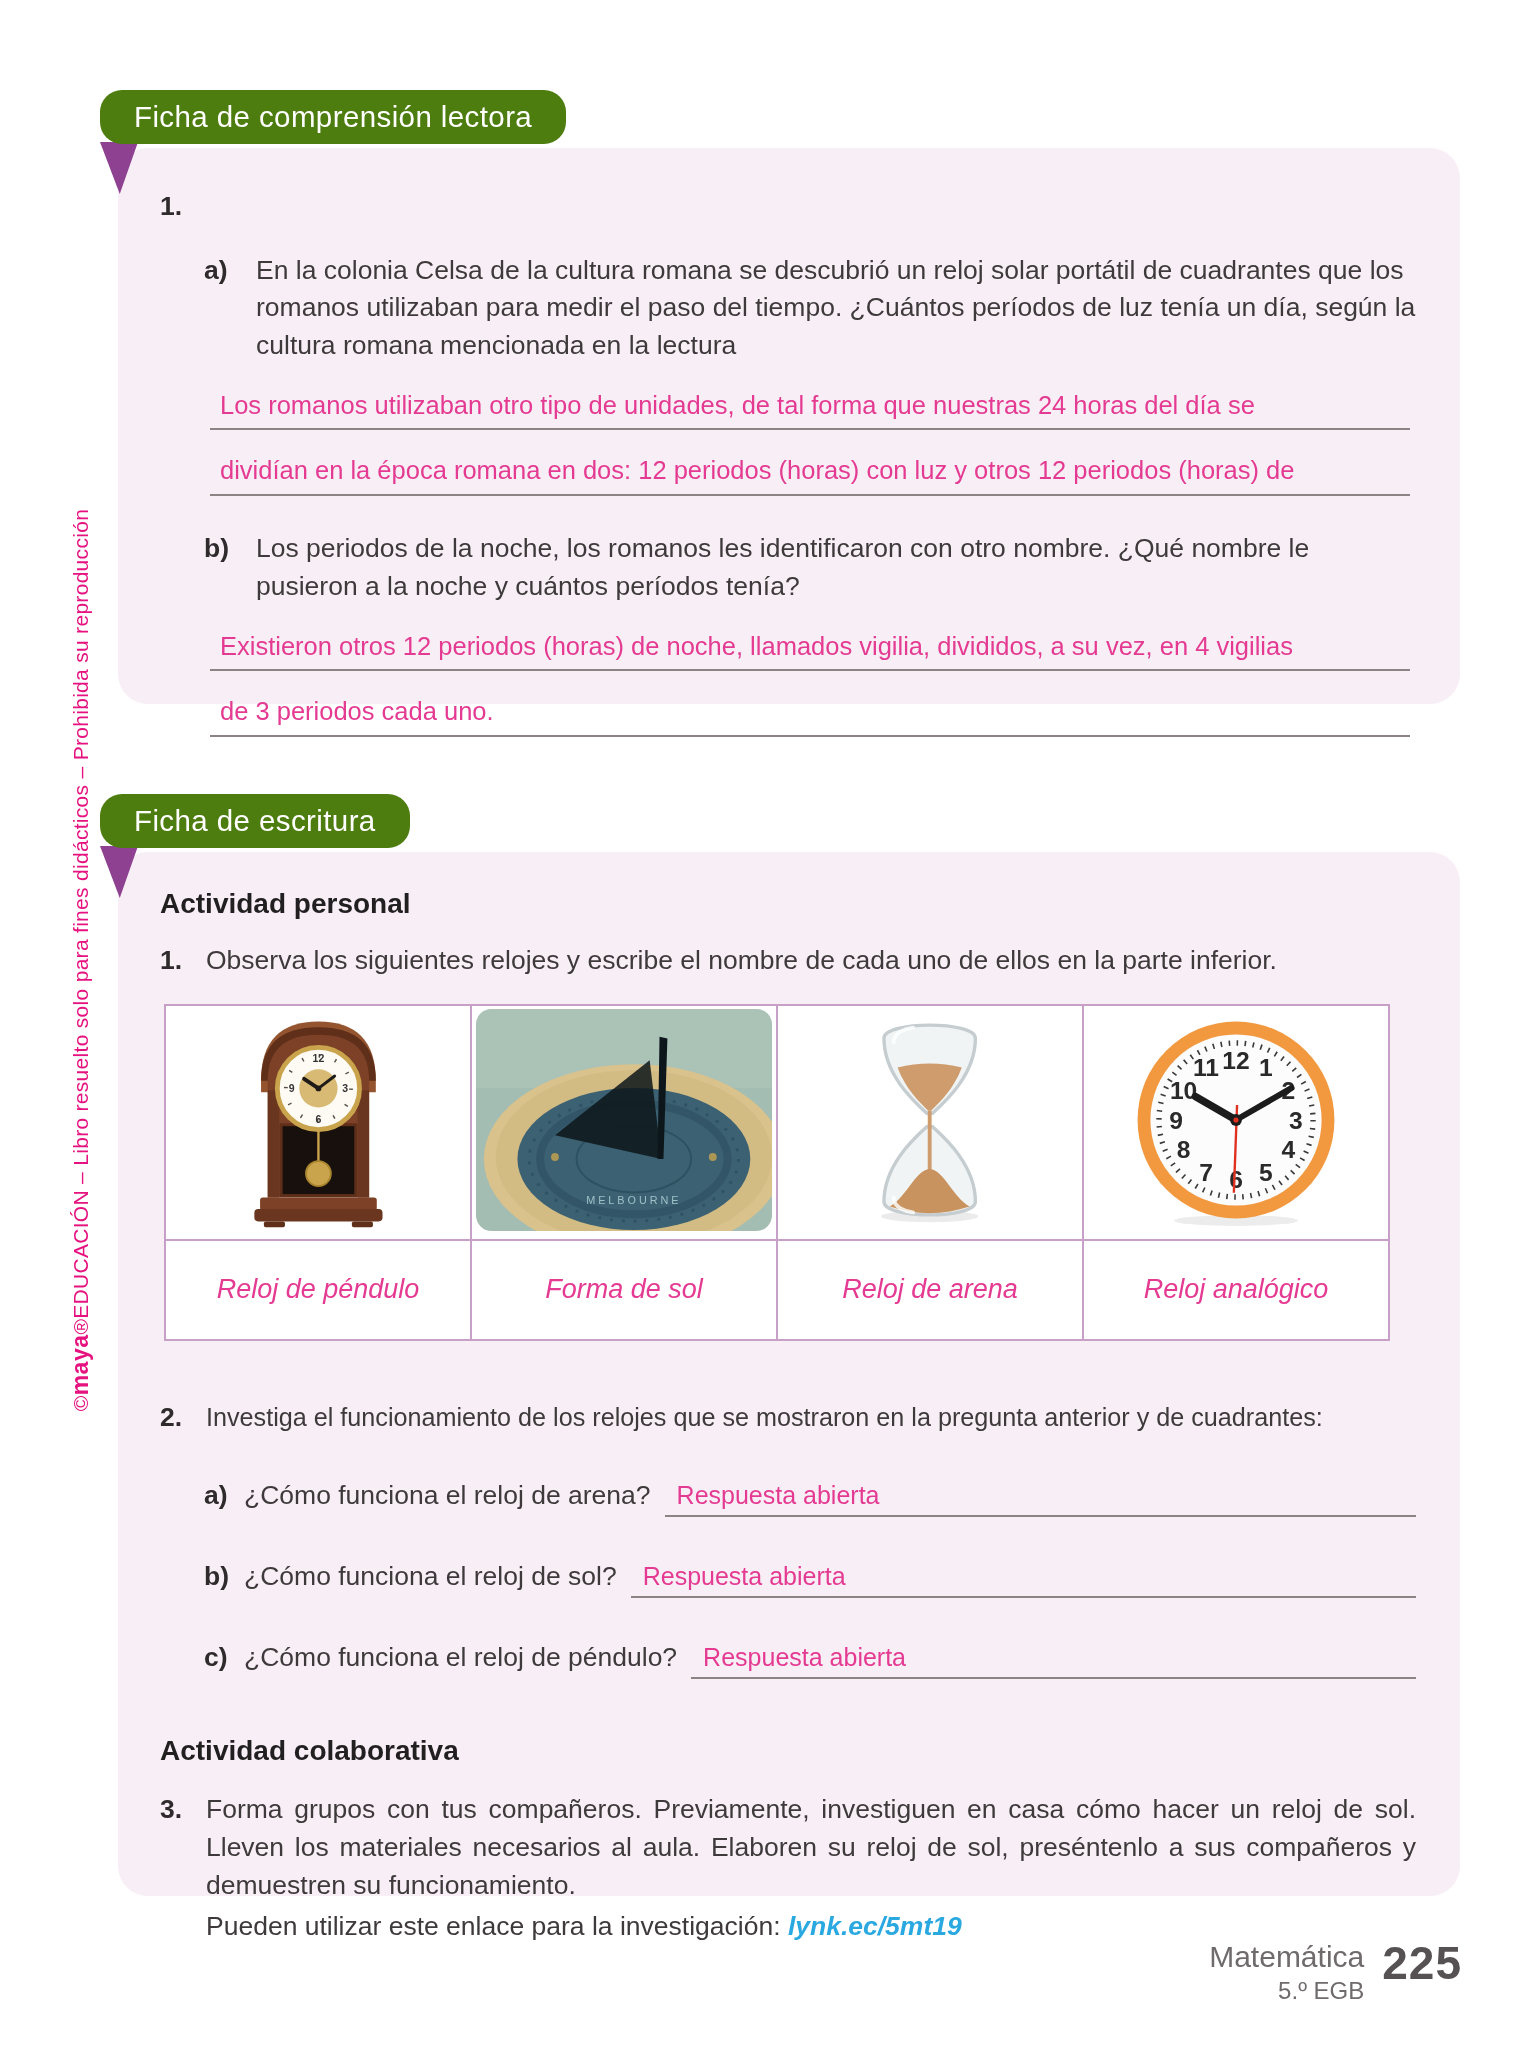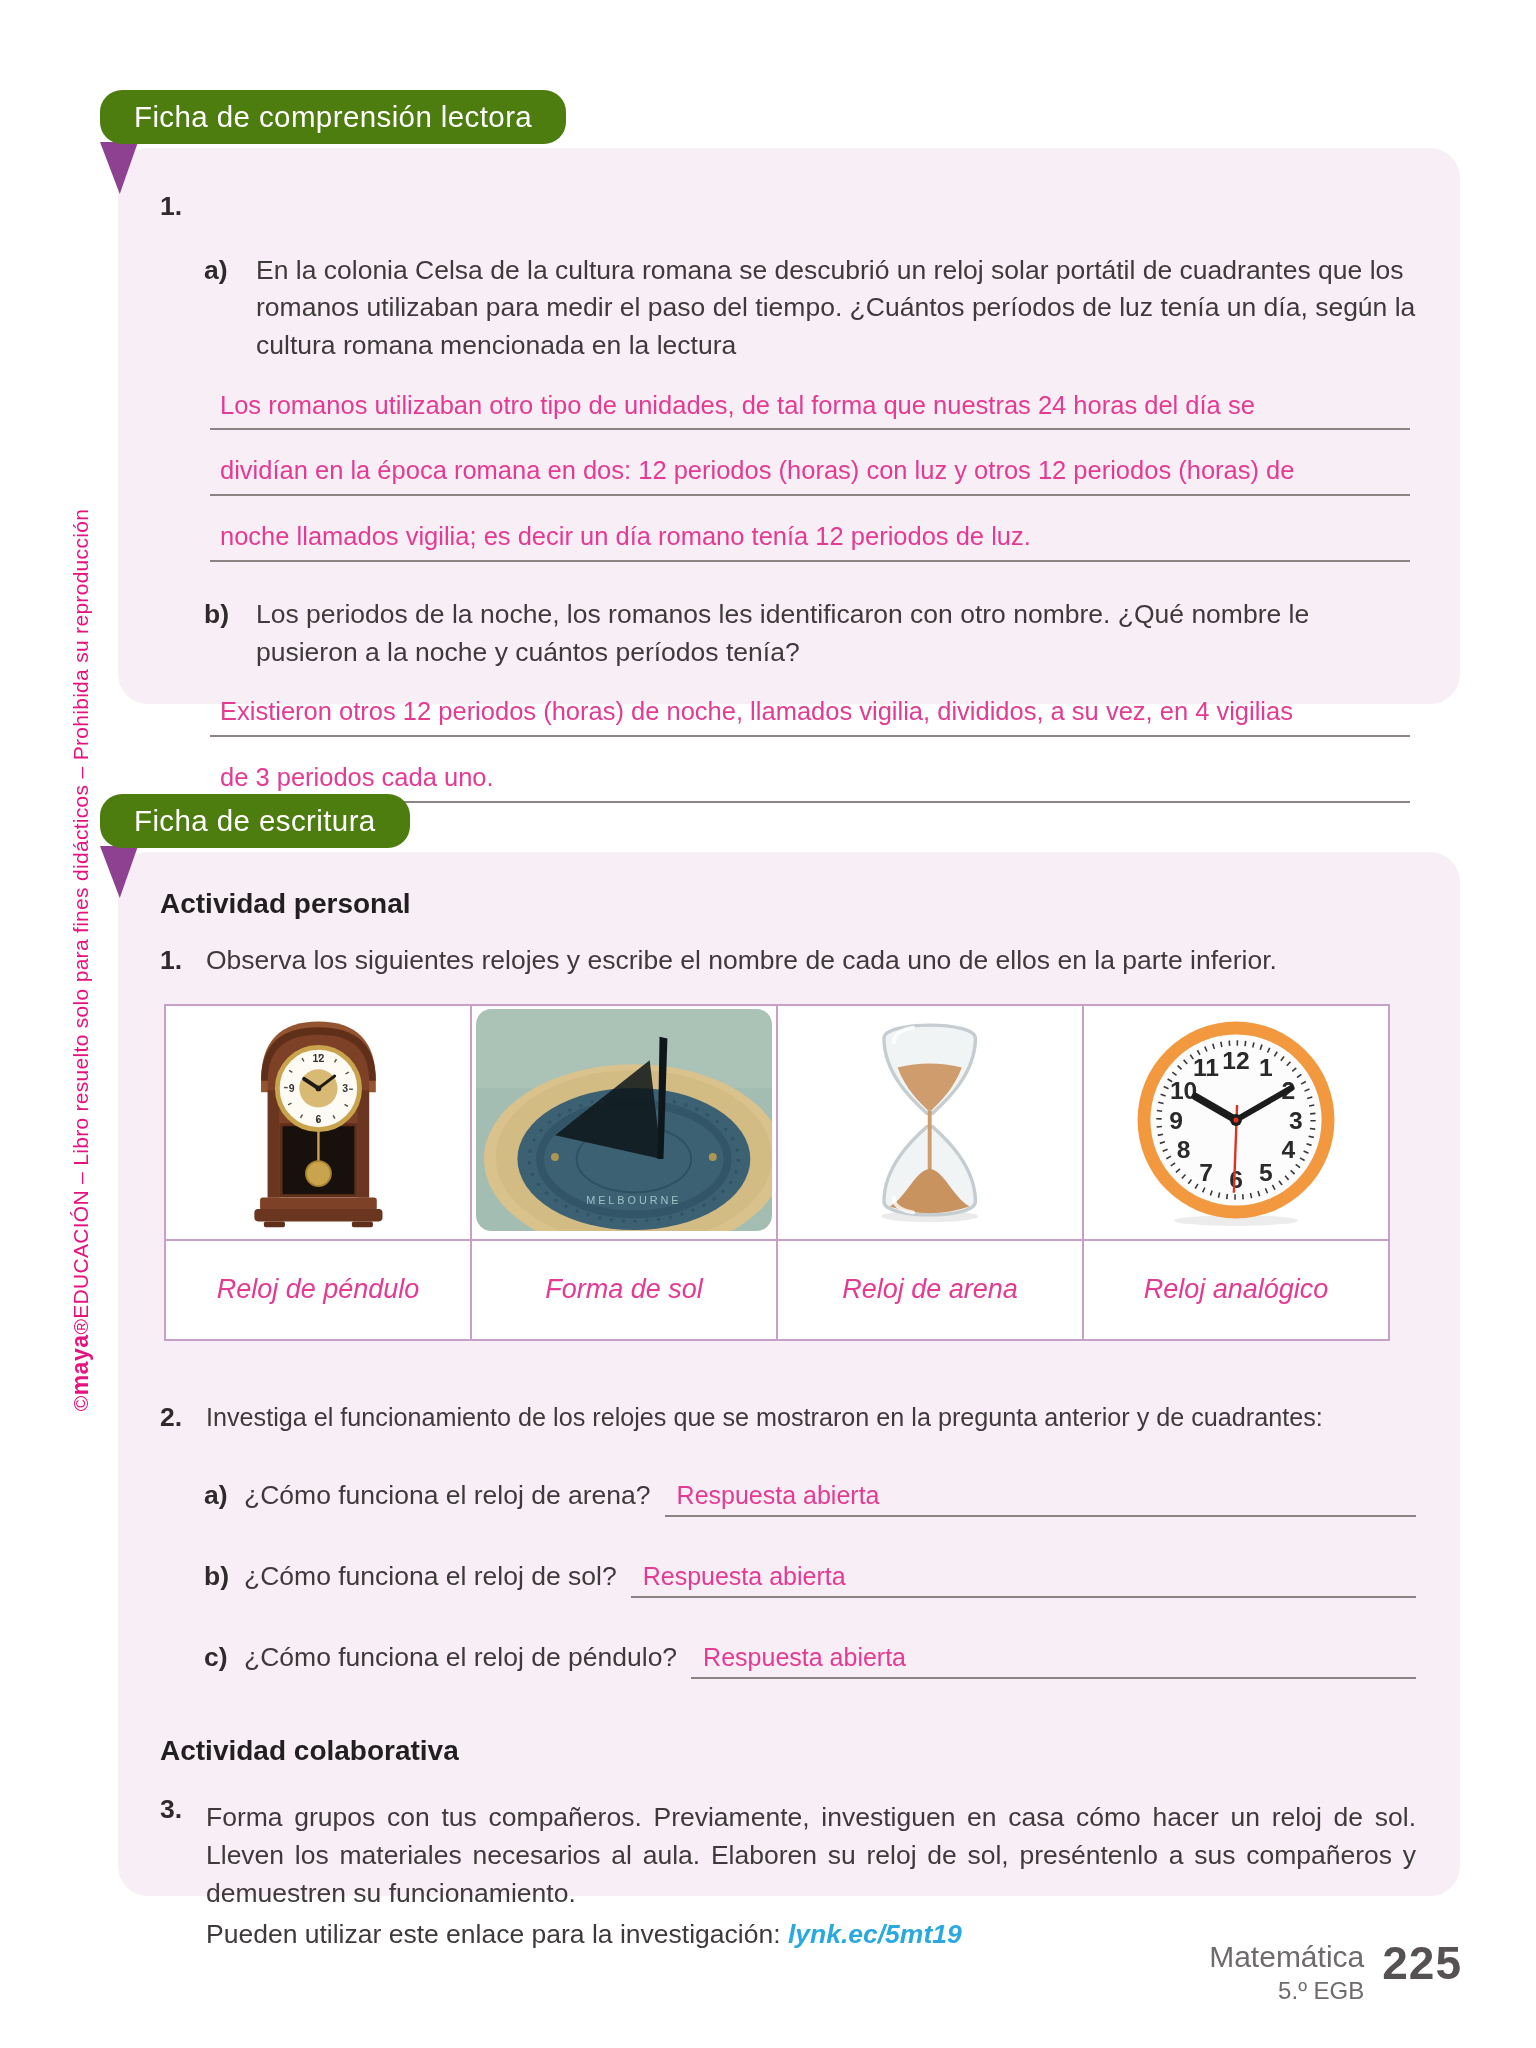--- a/index.html
+++ b/index.html
@@ -49,21 +49,21 @@
   .clock-table td{border:2px solid #c79fc7;text-align:center;vertical-align:middle;}
   .clock-table td.img-cell{height:229px;padding:2px;}
   .clock-table td.label-cell{height:96px;font-size:27px;color:#e43a92;font-style:italic;}
   .condensed{display:inline-block;transform:scaleX(.95);transform-origin:left center;white-space:nowrap;}
   .blank-row{display:flex;align-items:baseline;margin-left:44px;margin-top:44px;font-size:26.5px;}
   .blank-row .qtext{white-space:nowrap;}
   .blank{
     flex:1;margin-left:14px;border-bottom:2.5px solid #8b8384;
     color:#e43a92;font-size:25px;padding:0 0 5px 12px;
   }
-  .q3-text{text-align:justify;margin-top:8px;}
+  .q3-text{text-align:justify;}
   .link{color:#2aa9e0;font-style:italic;font-weight:bold;}
   
   .footer{
     position:absolute;top:1938px;left:0;width:1462px;
     display:flex;justify-content:flex-end;align-items:flex-start;gap:18px;
   }
   .footer .col{text-align:right;color:#6f6b6c;line-height:1.25;}
   .footer .subject{font-size:30px;}
   .footer .grade{font-size:24px;}
   .footer .pnum{font-size:46px;font-weight:bold;color:#565253;margin-top:-2px;letter-spacing:1px;}
@@ -83,21 +83,20 @@
     <span class="qnum">1.</span>
   </div>
 
   <div class="qrow sub">
     <span class="qnum">a)</span>
     <span>En la colonia Celsa de la cultura romana se descubrió un reloj solar portátil de cuadrantes que los romanos utilizaban para medir el paso del tiempo. ¿Cuántos períodos de luz tenía un día, según la cultura romana mencionada en la lectura</span>
   </div>
   <div class="answers">
     <div class="ans-line">Los romanos utilizaban otro tipo de unidades, de tal forma que nuestras 24 horas del día se</div>
     <div class="ans-line">dividían en la época romana en dos: 12 periodos (horas) con luz y otros 12 periodos (horas) de</div>
-    <div class="ans-line">noche llamados vigilia; es decir un día romano tenía 12 periodos de luz.</div>
   </div>
 
   <div class="qrow sub" style="margin-top:34px;">
     <span class="qnum">b)</span>
     <span>Los periodos de la noche, los romanos les identificaron con otro nombre. ¿Qué nombre le pusieron a la noche y cuántos períodos tenía?</span>
   </div>
   <div class="answers">
     <div class="ans-line">Existieron otros 12 periodos (horas) de noche, llamados vigilia, divididos, a su vez, en 4 vigilias</div>
     <div class="ans-line">de 3 periodos cada uno.</div>
   </div>

